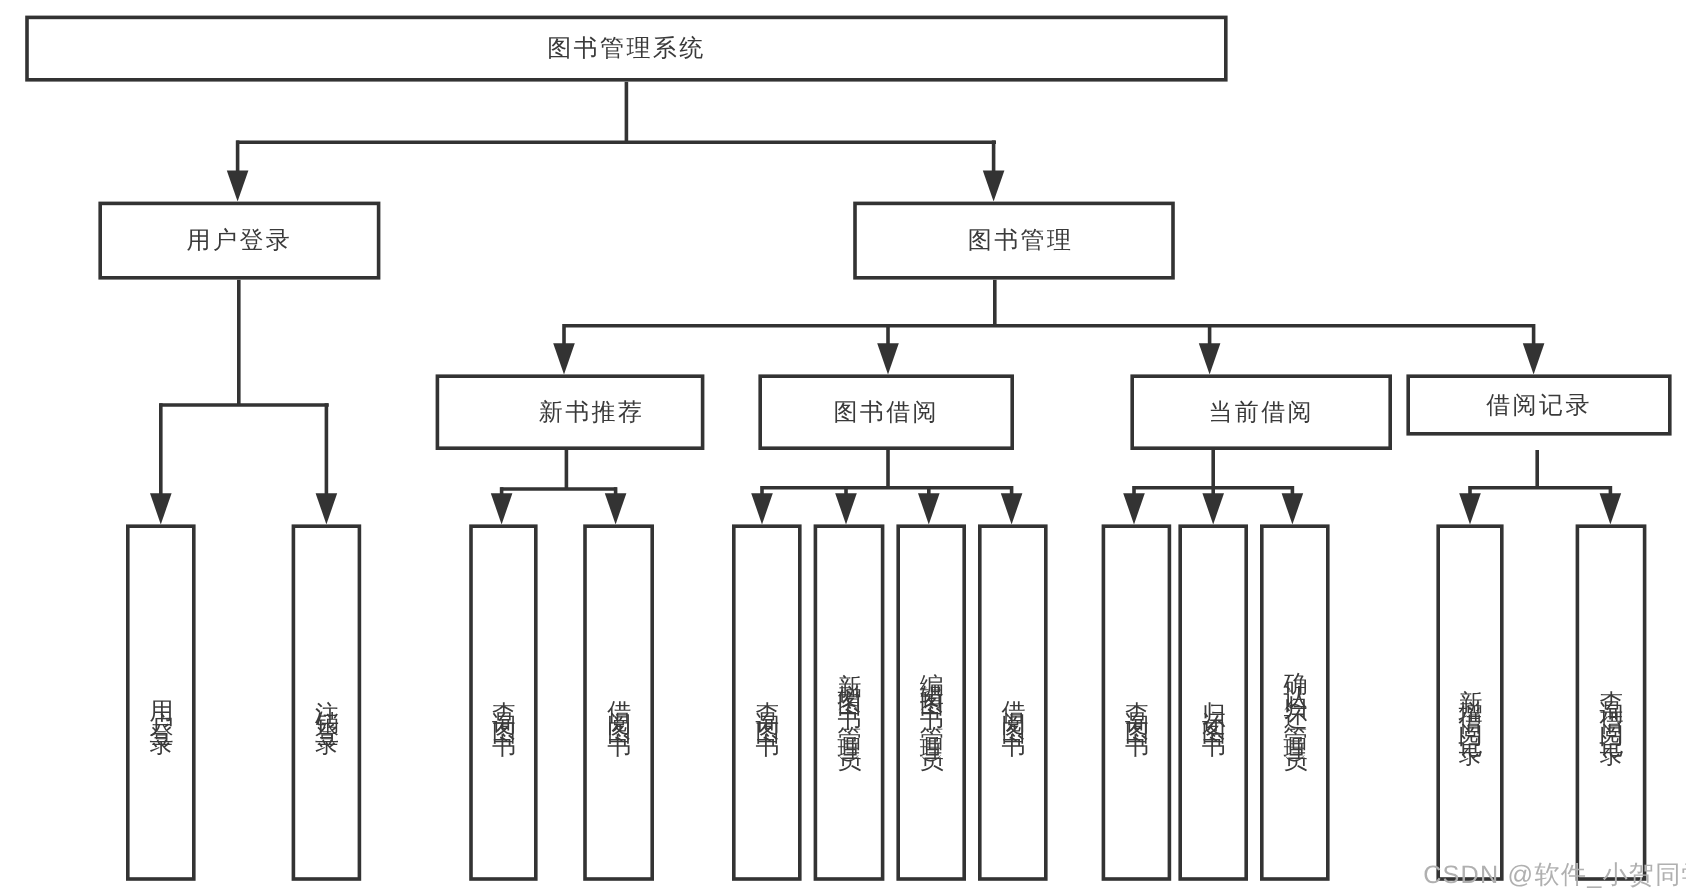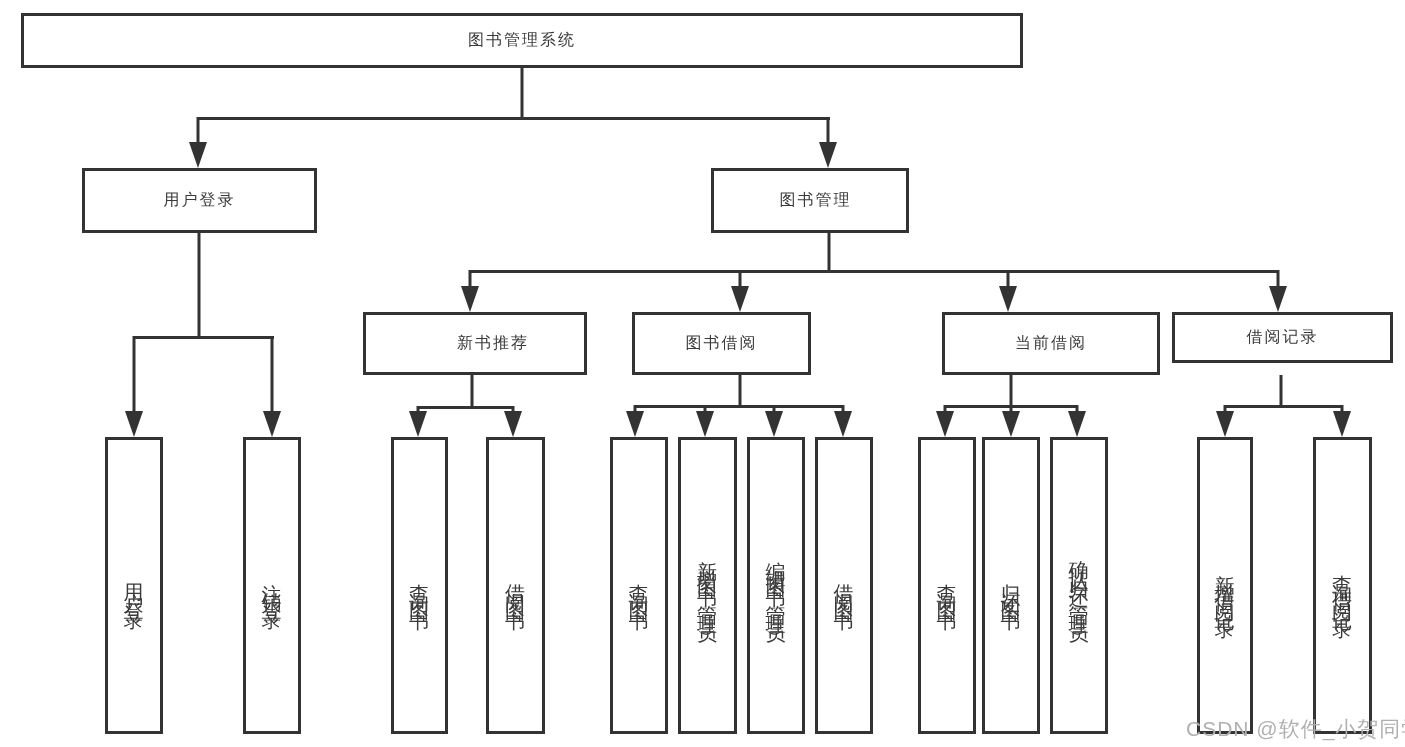--- a/index.html
+++ b/index.html
@@ -28,21 +28,21 @@
   .box {
     position: absolute;
     border: 3px solid var(--line);
     background: #ffffff;
     display: flex;
     align-items: center;
     justify-content: center;
     color: var(--text);
   }
   .h-label {
-    font-size: 16px;
+    font-size: 20px;
     letter-spacing: 2px;
     white-space: nowrap;
     color: var(--text);
   }
   .root .h-label { letter-spacing: 2px; }
   .leaf { top: 437px; height: 297px; }
   .v-label {
     writing-mode: vertical-rl;
     text-orientation: mixed;
     font-size: 20px;
@@ -127,28 +127,28 @@
     </g>
   </svg>
 
   <div class="box root" style="left:21px; top:13px; width:1002px; height:55px;">
     <span class="h-label">图书管理系统</span>
   </div>
 
   <div class="box" style="left:82px; top:168px; width:235px; height:65px;">
     <span class="h-label">用户登录</span>
   </div>
-  <div class="box" style="left:711px; top:168px; width:198px; height:65px;padding-left:11px;">
+  <div class="box" style="left:711px; top:168px; width:268px; height:65px;padding-left:11px;">
     <span class="h-label">图书管理</span>
   </div>
 
   <div class="box" style="left:363px; top:312px; width:224px; height:63px;padding-left:36px;">
     <span class="h-label">新书推荐</span>
   </div>
-  <div class="box" style="left:632px; top:312px; width:179px; height:63px;">
+  <div class="box" style="left:632px; top:312px; width:213px; height:63px;">
     <span class="h-label">图书借阅</span>
   </div>
   <div class="box" style="left:902px; top:312px; width:218px; height:63px;margin-left:40px;">
     <span class="h-label">当前借阅</span>
   </div>
   <div class="box" style="left:1172px; top:312px; width:221px; height:51px;">
     <span class="h-label">借阅记录</span>
   </div>
 
   <div class="box leaf" style="left:105px; width:58px;">

